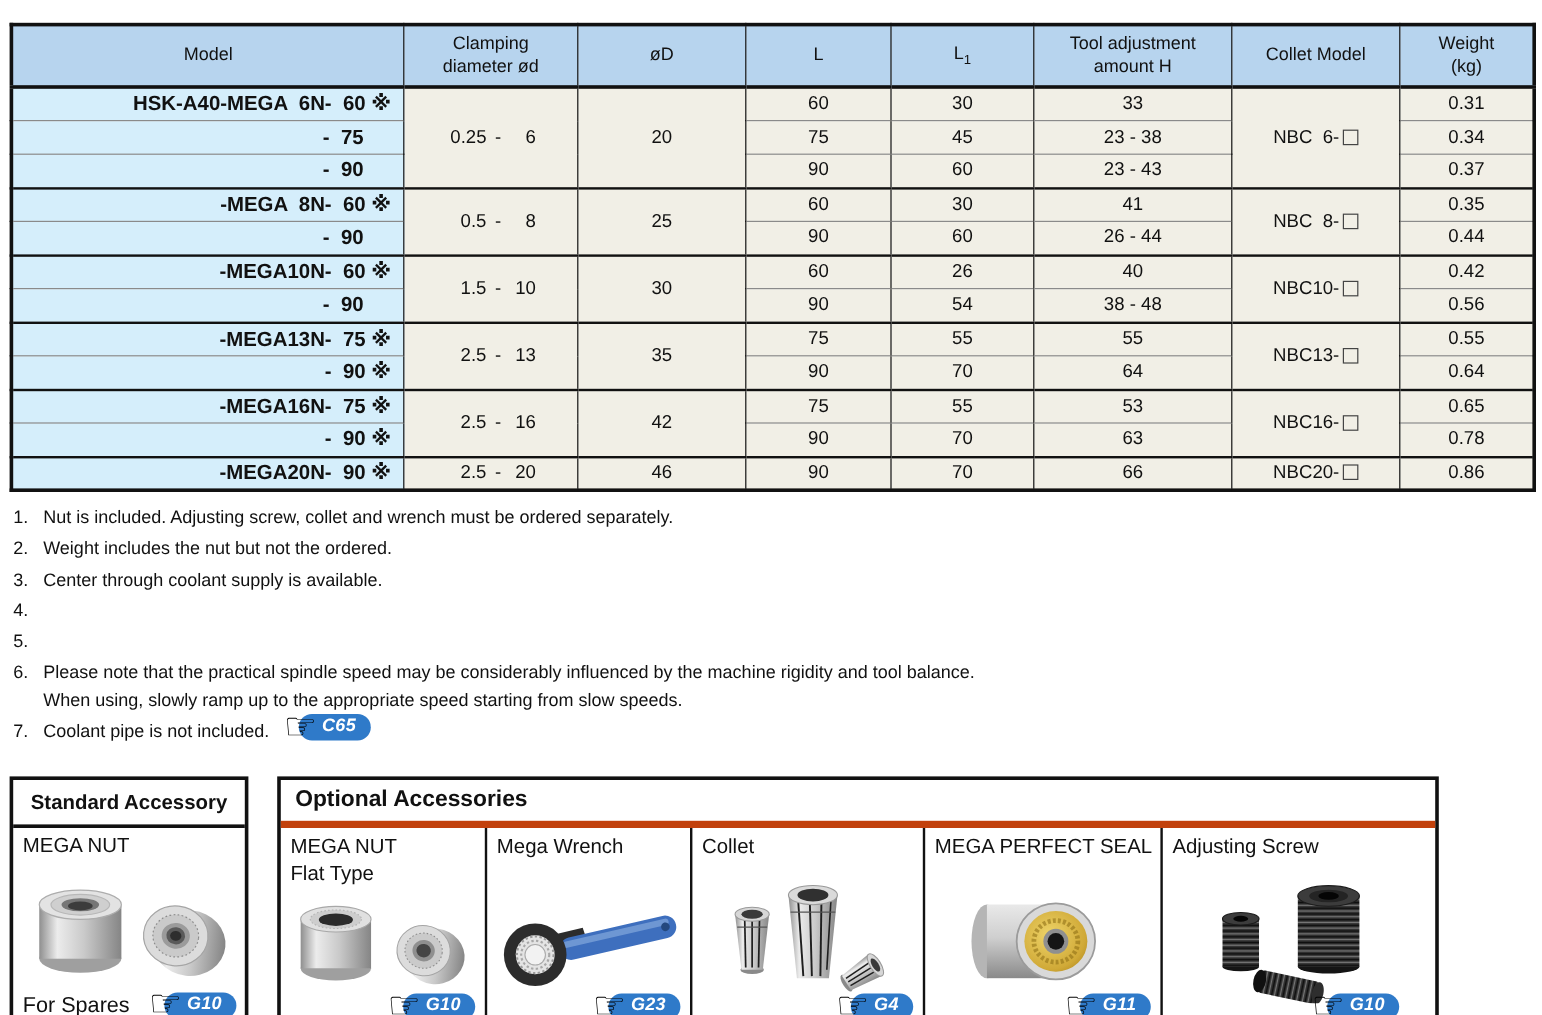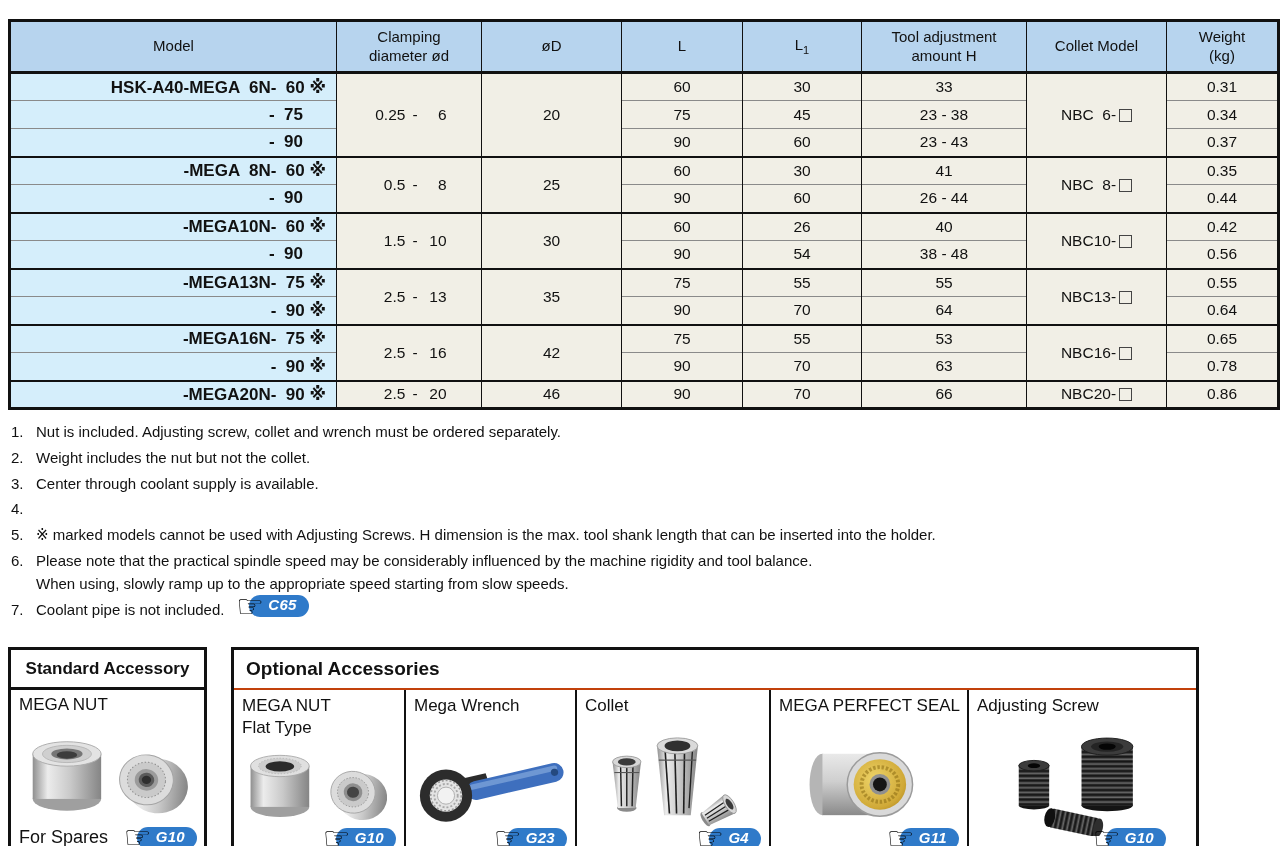--- a/index.html
+++ b/index.html
@@ -64,21 +64,21 @@
   
   .acc-row { display:flex; gap:24px; margin-top:26px; }
   .std-box { width:199px; height:211px; border:3px solid #111; }
   .opt-box { width:968px; height:211px; border:3px solid #111; }
   .std-box .hd {
     height:40px; border-bottom:3px solid #111;
     display:flex; align-items:center; justify-content:center;
     font-weight:700; font-size:17px;
   }
   .opt-box .hd {
-    height:40px; border-bottom:2px solid #c2410c;
+    height:40px; border-bottom:6px solid #c2410c;
     display:flex; align-items:center; padding-left:12px;
     font-weight:700; font-size:19px;
   }
   .std-bd { position:relative; height:165px; }
   .std-bd .item-label { position:absolute; top:5px; left:8px; font-size:17px; }
   .std-bd .spares { position:absolute; bottom:7px; left:8px; font-size:18px; }
   .std-bd .refbadge { position:absolute; bottom:6px; right:7px; }
   .opt-cells { display:flex; height:166px; }
   .opt-cell { position:relative; border-right:2px solid #111; }
   .opt-cell:last-child { border-right:none; }
@@ -295,32 +295,31 @@
     </tbody>
   </table>
 
   <div class="notes">
     <div class="note">
         <span class="num">1.</span>
         <span class="txt">Nut is included. Adjusting screw, collet and wrench must be ordered separately.</span>
       </div>
     <div class="note">
         <span class="num">2.</span>
-        <span class="txt">Weight includes the nut but not the collet.</span>
+        <span class="txt">Weight includes the nut but not the ordered.</span>
       </div>
     <div class="note">
         <span class="num">3.</span>
         <span class="txt">Center through coolant supply is available.</span>
       </div>
     <div class="note">
         <span class="num">4.</span>
       </div>
     <div class="note">
         <span class="num">5.</span>
-        <span class="txt">※ marked models cannot be used with Adjusting Screws. H dimension is the max. tool shank length that can be inserted into the holder.</span>
       </div>
     <div class="note">
         <span class="num">6.</span>
         <span class="txt">Please note that the practical spindle speed may be considerably influenced by the machine rigidity and tool balance.
 When using, slowly ramp up to the appropriate speed starting from slow speeds.</span>
       </div>
     <div class="note">
       <span class="num">7.</span>
       <span class="txt">Coolant pipe is not included.</span>
       <span class="refbadge">

